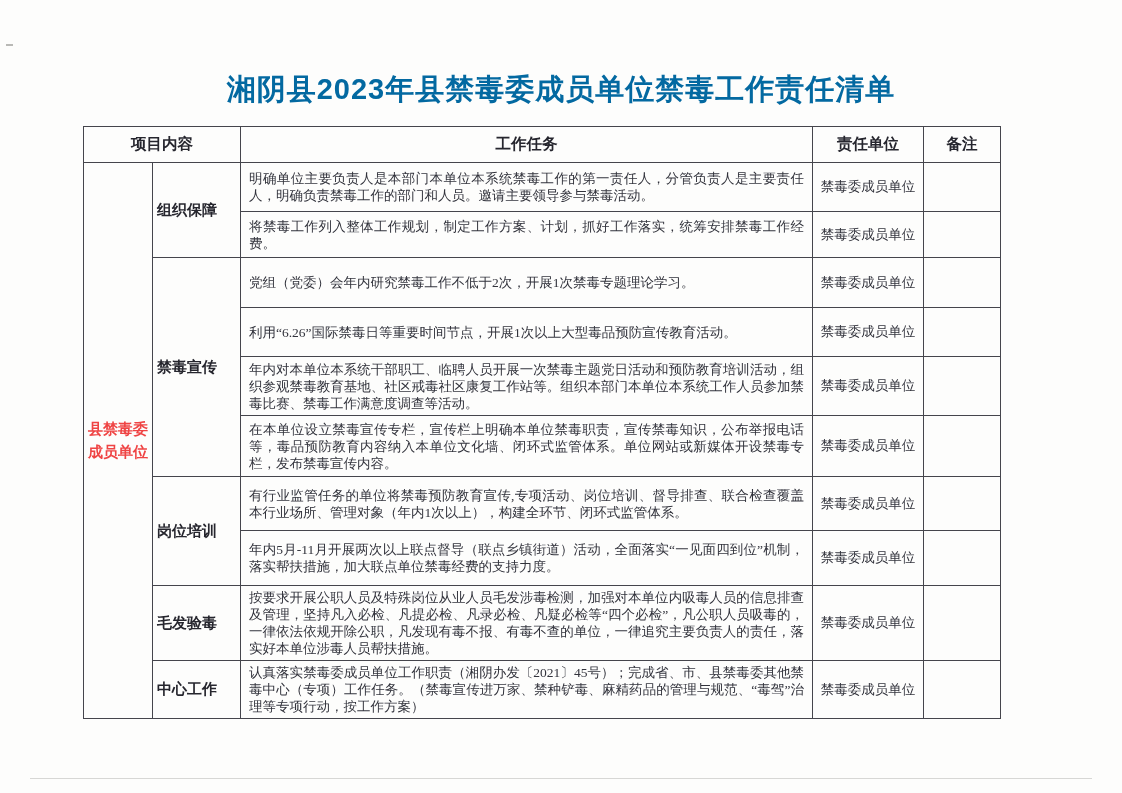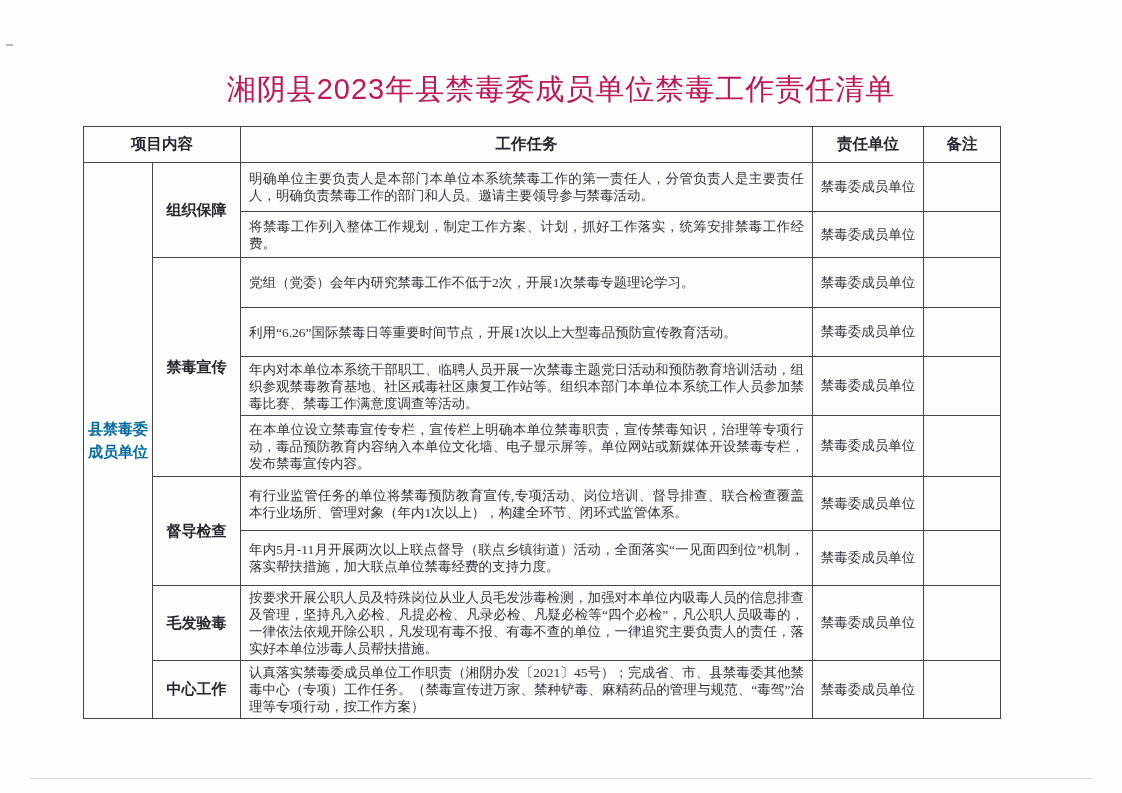--- a/index.html
+++ b/index.html
@@ -10,24 +10,24 @@
     color: #32333c;
     overflow: hidden;
   }
   .page { position: relative; width: 1122px; height: 793px; }
 
   .doc-title {
     position: absolute;
     top: 70px; left: 0; width: 100%;
     text-align: center;
     font-family: "Liberation Sans", "DejaVu Sans", sans-serif;
-    font-weight: 400;
+    font-weight: 700;
     font-size: 29px;
     letter-spacing: 1px;
-    color: #be185d;
+    color: #0369a1;
   }
 
   table.resp-table {
     position: absolute;
     top: 126px; left: 83px;
     width: 917px;
     border-collapse: collapse;
     table-layout: fixed;
   }
   .resp-table td, .resp-table th {
@@ -39,31 +39,30 @@
     font-family: Liberation Mono, monospace;
     font-weight: bold;
     font-size: 15.5px;
     color: #26262e;
     height: 36px;
   }
   .cell-group {
     font-family: "Liberation Sans", "DejaVu Sans", sans-serif;
     font-weight: bold;
     font-size: 15px;
-    color: #0369a1;
+    color: #ef4444;
     text-align: center;
     padding: 2px 4px;
     line-height: 1.5;
   }
   .cell-category {
     font-family: "Liberation Sans", "DejaVu Sans", sans-serif;
     font-weight: bold;
     font-size: 15px;
     color: #26262e;
-    text-align: center;
     padding: 2px 4px;
   }
   .cell-task {
     font-size: 13.5px;
     line-height: 17px;
     text-align: justify;
     padding: 3px 8px;
     color: #32333c;
     font-family: Liberation Serif, serif;
   }
@@ -147,26 +146,26 @@
         <td class="cell-task">利用“6.26”国际禁毒日等重要时间节点，开展1次以上大型毒品预防宣传教育活动。</td>
         <td class="cell-resp">禁毒委成员单位</td>
         <td class="cell-note"></td>
       </tr>
       <tr class="r5">
         <td class="cell-task">年内对本单位本系统干部职工、临聘人员开展一次禁毒主题党日活动和预防教育培训活动，组织参观禁毒教育基地、社区戒毒社区康复工作站等。组织本部门本单位本系统工作人员参加禁毒比赛、禁毒工作满意度调查等活动。</td>
         <td class="cell-resp">禁毒委成员单位</td>
         <td class="cell-note"></td>
       </tr>
       <tr class="r6">
-        <td class="cell-task">在本单位设立禁毒宣传专栏，宣传栏上明确本单位禁毒职责，宣传禁毒知识，治理等专项行动，毒品预防教育内容纳入本单位文化墙、电子显示屏等。单位网站或新媒体开设禁毒专栏，发布禁毒宣传内容。</td>
+        <td class="cell-task">在本单位设立禁毒宣传专栏，宣传栏上明确本单位禁毒职责，宣传禁毒知识，公布举报电话等，毒品预防教育内容纳入本单位文化墙、闭环式监管体系。单位网站或新媒体开设禁毒专栏，发布禁毒宣传内容。</td>
         <td class="cell-resp">禁毒委成员单位</td>
         <td class="cell-note"></td>
       </tr>
       <tr class="r7">
-        <td class="cell-category" rowspan="2">督导检查</td>
+        <td class="cell-category" rowspan="2">岗位培训</td>
         <td class="cell-task">有行业监管任务的单位将禁毒预防教育宣传,专项活动、岗位培训、督导排查、联合检查覆盖本行业场所、管理对象（年内1次以上），构建全环节、闭环式监管体系。</td>
         <td class="cell-resp">禁毒委成员单位</td>
         <td class="cell-note"></td>
       </tr>
       <tr class="r8">
         <td class="cell-task">年内5月-11月开展两次以上联点督导（联点乡镇街道）活动，全面落实“一见面四到位”机制，落实帮扶措施，加大联点单位禁毒经费的支持力度。</td>
         <td class="cell-resp">禁毒委成员单位</td>
         <td class="cell-note"></td>
       </tr>
       <tr class="r9">

